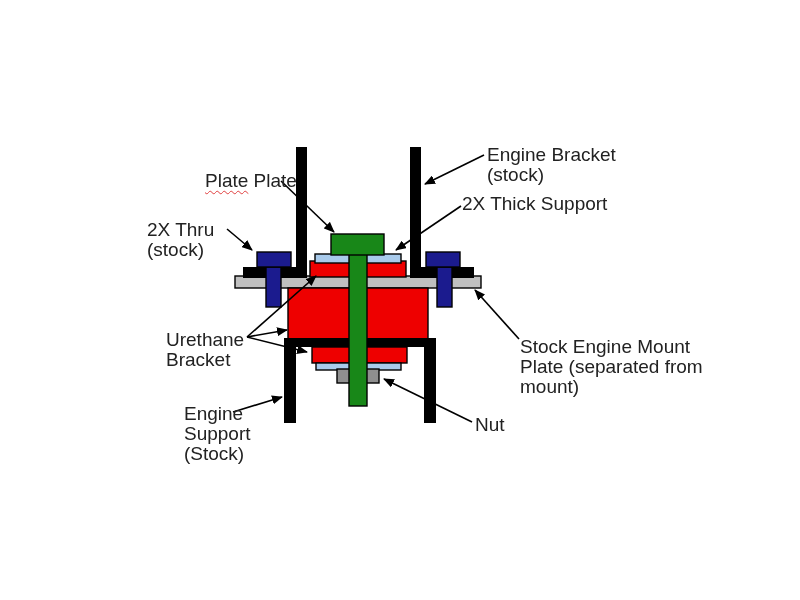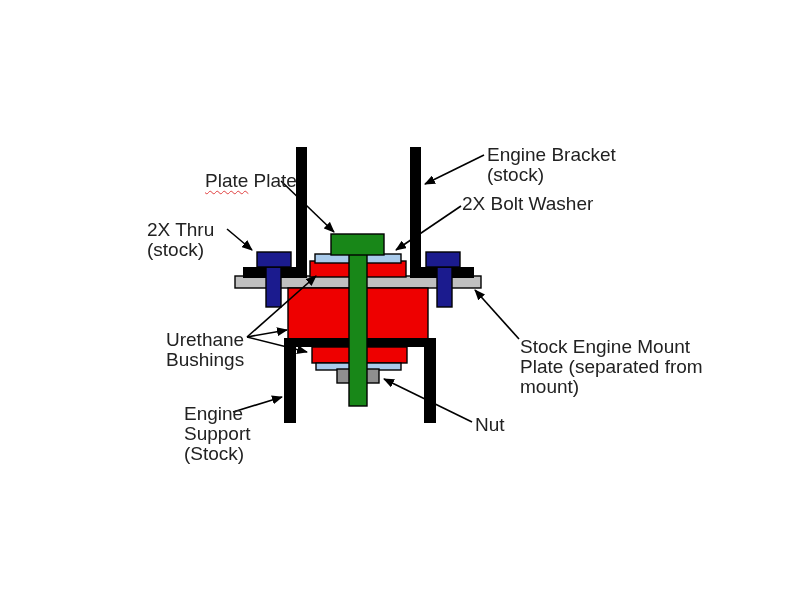--- a/index.html
+++ b/index.html
@@ -115,31 +115,31 @@
     <span class="misspelled">Plate</span>
     <span>Plate</span>
   </div>
 
   <div class="label" style="left:487px; top:145px;">
     <div>Engine Bracket</div>
     <div>(stock)</div>
   </div>
 
   <div class="label" style="left:462px; top:194px;">
-    <div>2X Bolt Washer</div>
+    <div>2X Thick Support</div>
   </div>
 
   <div class="label" style="left:147px; top:220px;">
     <div>2X Thru</div>
     <div>(stock)</div>
   </div>
 
   <div class="label" style="left:166px; top:330px;">
     <div>Urethane</div>
-    <div>Bushings</div>
+    <div>Bracket</div>
   </div>
 
   <div class="label" style="left:172px; top:404px;margin-left:12px;">
     <div>Engine</div>
     <div>Support</div>
     <div>(Stock)</div>
   </div>
 
   <div class="label" style="left:520px; top:337px;">
     <div>Stock Engine Mount</div>

